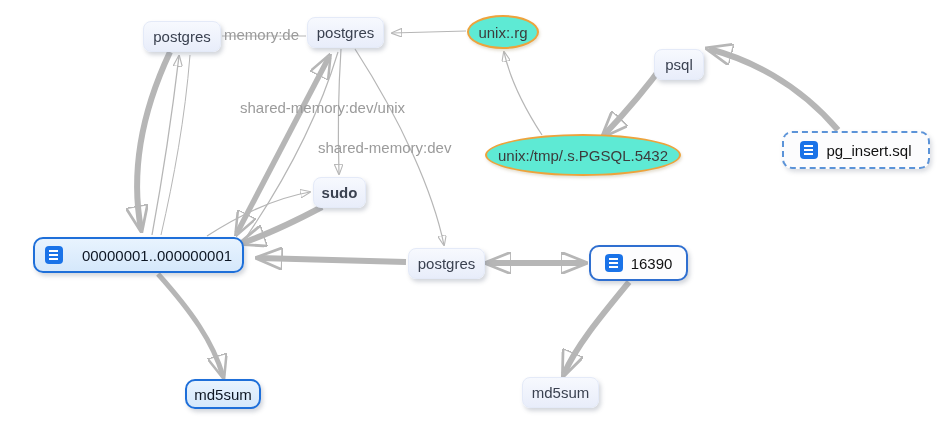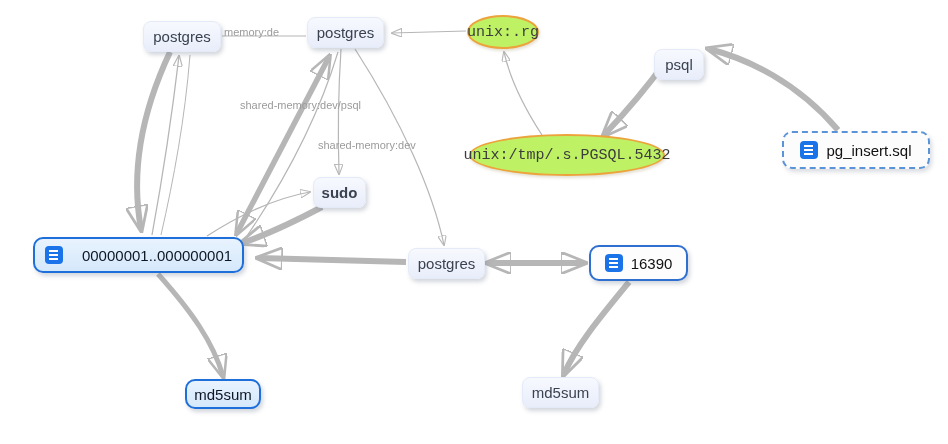--- a/index.html
+++ b/index.html
@@ -11,26 +11,26 @@
         font-size:15px;color:#3a4150;box-sizing:border-box;cursor:pointer;text-align:center;}
   .node .lbl{white-space:nowrap;}
   .process{background:linear-gradient(#f7f9fe,#e8edfa);border:1px solid #e4eaf8;border-radius:8px;
            box-shadow:2px 3px 4px rgba(110,120,140,.30);}
   .file-active{background:linear-gradient(#e8f3fe,#d5e8fb);border:2px solid #1e6fd9;border-radius:10px;
            color:#0d1623;box-shadow:2px 3px 4px rgba(110,120,140,.30);gap:19px;}
   .file{background:#fdfdfe;border:2px solid #2f6fd0;border-radius:10px;color:#111;
            box-shadow:2px 3px 4px rgba(110,120,140,.30);}
   .file-dashed{background:#fcfcfd;border:2px dashed #5b93d8;border-radius:10px;color:#111;
            box-shadow:2px 3px 4px rgba(110,120,140,.25);}
-  .socket{background:#bef264;border:2.5px solid #eda33c;border-radius:50%;color:#3c3c3c;
-           box-shadow:1px 2px 3px rgba(150,130,80,.25);font-family:Liberation Mono, monospace;}
+  .socket{background:#5eead4;border:2.5px solid #eda33c;border-radius:50%;color:#3c3c3c;
+           box-shadow:1px 2px 3px rgba(150,130,80,.25);}
   .file-icon{width:18px;height:18px;border-radius:4px;background:#1a73e8;position:relative;flex:0 0 auto;}
   .file-icon::before{content:"";position:absolute;left:4px;right:5px;top:4px;height:11px;
            background:repeating-linear-gradient(to bottom,#fff 0 1.7px,rgba(255,255,255,0) 1.7px 4.2px);}
-  .edge-label{position:absolute;font-size:11px;color:#9b9b9b;white-space:nowrap;pointer-events:none;}
+  .edge-label{position:absolute;font-size:15px;color:#9b9b9b;white-space:nowrap;pointer-events:none;}
 </style>
 </head>
 <body>
 
 <div id="stage">
 
   <svg class="edges" viewBox="0 0 948 444" aria-hidden="true">
     <defs>
       <marker id="mT" viewBox="0 0 10 8" markerWidth="9" markerHeight="7.2" refX="9" refY="4" orient="auto-start-reverse">
         <path d="M0,0 L10,4 L0,8 z" fill="#b1b1b1"></path>
@@ -58,41 +58,41 @@
     <path d="M 207,236 C 252,207 287,196 310,192" stroke-width="1.2" marker-end="url(#mT)"></path>
     <path d="M 406,262 L 259,258" stroke-width="6" marker-end="url(#mG)"></path>
     <path d="M 488,263 L 584,263" stroke-width="6" marker-start="url(#mG)" marker-end="url(#mG)"></path>
     <path d="M 158,274 C 192,312 213,342 223,376" stroke-width="5" stroke="#161616" marker-end="url(#mB)"></path>
     <path d="M 629,282 C 601,316 576,346 564,374" stroke-width="6" marker-end="url(#mG)"></path>
     <path d="M 222,36 L 306,36" stroke-width="1.2"></path>
   </svg>
 
   <div id="labels-layer">
       <div class="edge-label" style="left: 224px; top: 26px;">memory:de</div>
-      <div class="edge-label" style="left: 240px; top: 99px;">shared-memory:dev/psql</div>
+      <div class="edge-label" style="left: 240px; top: 99px;">shared-memory:dev/unix</div>
       <div class="edge-label" style="left: 318px; top: 139px; text-align: center;">shared-memory:dev</div>
     </div>
   <div id="nodes-layer">
       <div class="node process" style="left: 143px; top: 21px; width: 78px; height: 31px;">
         <span class="lbl">postgres</span>
       </div>
       <div class="node process" style="left: 307px; top: 17px; width: 77px; height: 31px;">
         <span class="lbl">postgres</span>
       </div>
       <div class="node socket" style="left: 467px; top: 15px; width: 72px; height: 34px;">
         <span class="lbl">unix:.rg</span>
       </div>
       <div class="node process" style="left: 654px; top: 29px; width: 50px; height: 31px; margin-top: 20px;">
         <span class="lbl">psql</span>
       </div>
       <div class="node file-dashed" style="left: 782px; top: 131px; width: 148px; height: 38px;">
         <span class="file-icon"></span>
         <span class="lbl">pg_insert.sql</span>
       </div>
-      <div class="node socket" style="left: 469px; top: 134px; width: 196px; height: 42px;">
+      <div class="node socket" style="left: 485px; top: 134px; width: 196px; height: 42px;">
         <span class="lbl">unix:/tmp/.s.PGSQL.5432</span>
       </div>
       <div class="node process" style="left: 313px; top: 177px; width: 53px; height: 31px; font-weight: bold;">
         <span class="lbl">sudo</span>
       </div>
       <div class="node file-active" style="left: 33px; top: 237px; width: 211px; height: 36px;">
         <span class="file-icon"></span>
         <span class="lbl">00000001..000000001</span>
       </div>
       <div class="node process" style="left: 408px; top: 248px; width: 77px; height: 31px;">

